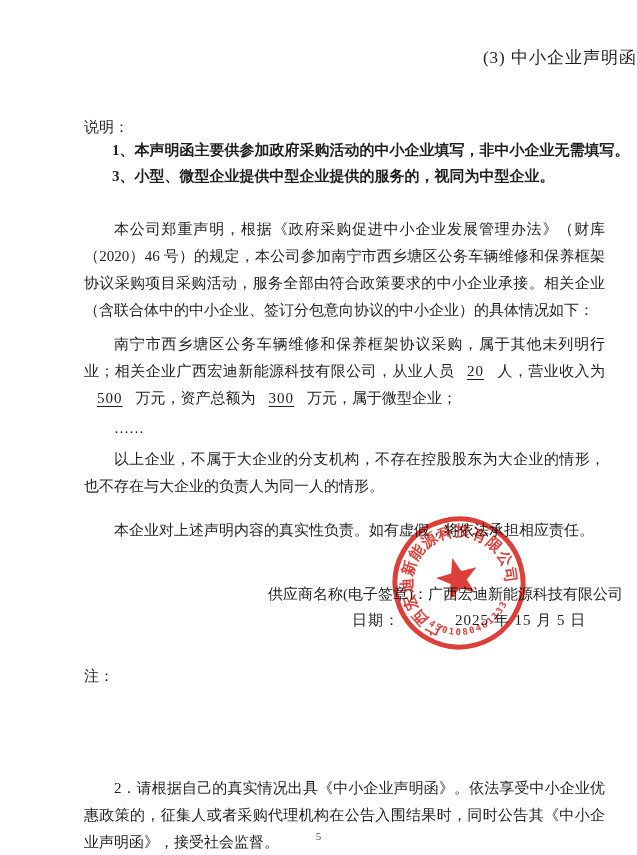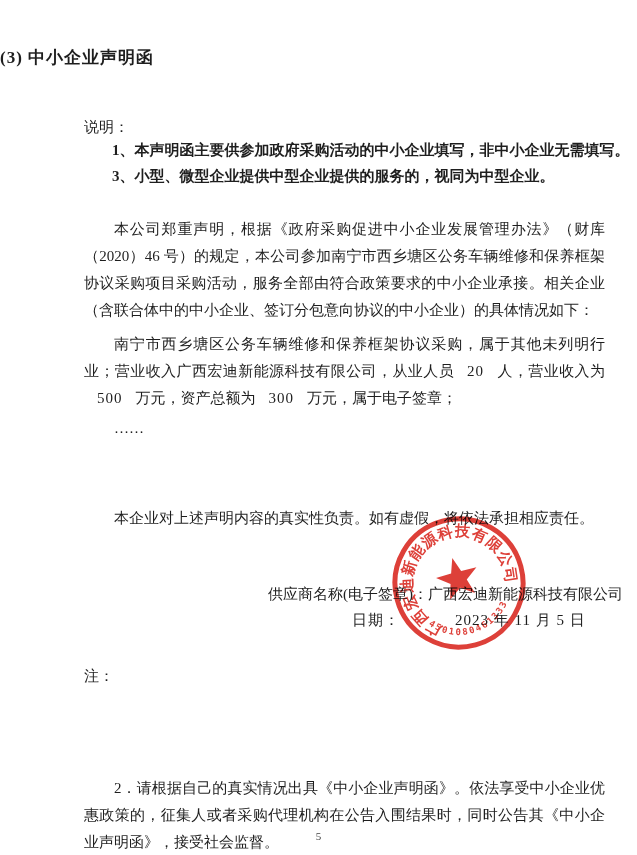--- a/index.html
+++ b/index.html
@@ -2,28 +2,28 @@
 <html><head>
 <meta charset="utf-8">
 <style>
   html,body{margin:0;padding:0;background:#ffffff;}
   .page{
     position:relative;width:637px;height:855px;background:#ffffff;
     font-family:"Liberation Serif","DejaVu Serif",serif;
     color:#1e1e1e;overflow:hidden;
   }
   .title{
-    position:absolute;top:46px;left:0;right:0;text-align:left;
-    font-size:17px;font-weight:bold;letter-spacing:1px;
+    position:absolute;top:46px;left:0;right:0;text-align:right;
+    font-size:17px;font-weight:normal;letter-spacing:1px;
   }
   .block{position:absolute;left:84px;width:521px;font-size:15px;line-height:27px;margin-top:25px;}
   .para{text-align:justify;text-indent:2em;}
   .list-item{padding-left:28px;font-weight:bold;}
   .u{text-underline-offset:3px;}
-  .val{text-underline-offset:3px;padding:0 13px;letter-spacing:1px;}
+  .val{text-decoration:underline;text-underline-offset:3px;padding:0 13px;letter-spacing:1px;}
   .sig-line{padding-left:184px;white-space:nowrap;}
   .date-line{padding-left:268px;white-space:nowrap;letter-spacing:1px;}
   .date-gap{display:inline-block;width:55px;}
   .notes-label{}
   .page-num{
     position:absolute;top:830px;left:0;right:0;text-align:center;
     font-size:11px;color:#444;
   }
   .seal{
     position:absolute;left:389px;top:513px;width:140px;height:140px;
@@ -40,30 +40,31 @@
 
   <div class="title">(3) 中小企业声明函</div>
 
   <div class="block" style="top:89px">说明：</div>
 
   <div class="block list-item" style="top:112px">1、本声明函主要供参加政府采购活动的中小企业填写，非中小企业无需填写。</div>
   <div class="block list-item" style="top:138px">3、小型、微型企业提供中型企业提供的服务的，视同为中型企业。</div>
 
   <div class="block para" style="top:191px"><span>本公司郑重声明，根据《政府采购促进中小企业发展管理办法》（财库（2020）46 号）的规定，本公司参加</span><span class="u">南宁市西乡塘区公务车辆维修和保养框架协议采购</span><span>项目采购活动，服务全部由符合政策要求的中小企业承接。相关企业（含联合体中的中小企业、签订分包意向协议的中小企业）的具体情况如下：</span></div>
 
-  <div class="block para" style="top:306px"><span class="u">南宁市西乡塘区公务车辆维修和保养框架协议采购</span><span>，属于</span><span class="u">其他未列明行业</span><span>；营业收入</span><span class="u">广西宏迪新能源科技有限公司</span><span>，从业人员</span><span class="val">20</span><span>人，营业收入为</span><span class="val">500</span><span>万元，资产总额为</span><span class="val">300</span><span>万元，属于</span><span class="u">电子签章</span><span>；</span></div>
+  <div class="block para" style="top:306px"><span class="u">南宁市西乡塘区公务车辆维修和保养框架协议采购</span><span>，属于</span><span class="u">其他未列明行业</span><span>；相关企业</span><span class="u">广西宏迪新能源科技有限公司</span><span>，从业人员</span><span class="val">20</span><span>人，营业收入为</span><span class="val">500</span><span>万元，资产总额为</span><span class="val">300</span><span>万元，属于</span><span class="u">微型企业</span><span>；</span></div>
 
   <div class="block para" style="top:390px">……</div>
 
+  <div class="block para" style="top:421px">以上企业，不属于大企业的分支机构，不存在控股股东为大企业的情形，也不存在与大企业的负责人为同一人的情形。</div>
 
-  <div class="block para" style="top:480px">本企业对上述声明内容的真实性负责。如有虚假，将依法承担相应责任。</div>
+  <div class="block para" style="top:492px">本企业对上述声明内容的真实性负责。如有虚假，将依法承担相应责任。</div>
 
   <div class="block sig-line" style="top:556px"><span>供应商名称(电子签章)：</span><span>广西宏迪新能源科技有限公司</span></div>
 
-  <div class="block date-line" style="top:582px"><span>日期：</span><span class="date-gap"></span><span>2023 年 11 月 5 日</span></div>
+  <div class="block date-line" style="top:582px"><span>日期：</span><span class="date-gap"></span><span>2025 年 15 月 5 日</span></div>
 
   <div class="block notes-label" style="top:638px">注：</div>
 
   <div class="block para" style="top:750px">2．请根据自己的真实情况出具《中小企业声明函》。依法享受中小企业优惠政策的，征集人或者采购代理机构在公告入围结果时，同时公告其《中小企业声明函》，接受社会监督。</div>
 
   <div class="page-num">5</div>
 
   <svg class="seal" viewBox="0 0 140 140">
     <defs>
       <path id="sealTopArc" d="M 43 108.5 A 47 47 0 1 1 97 108.5"></path>

